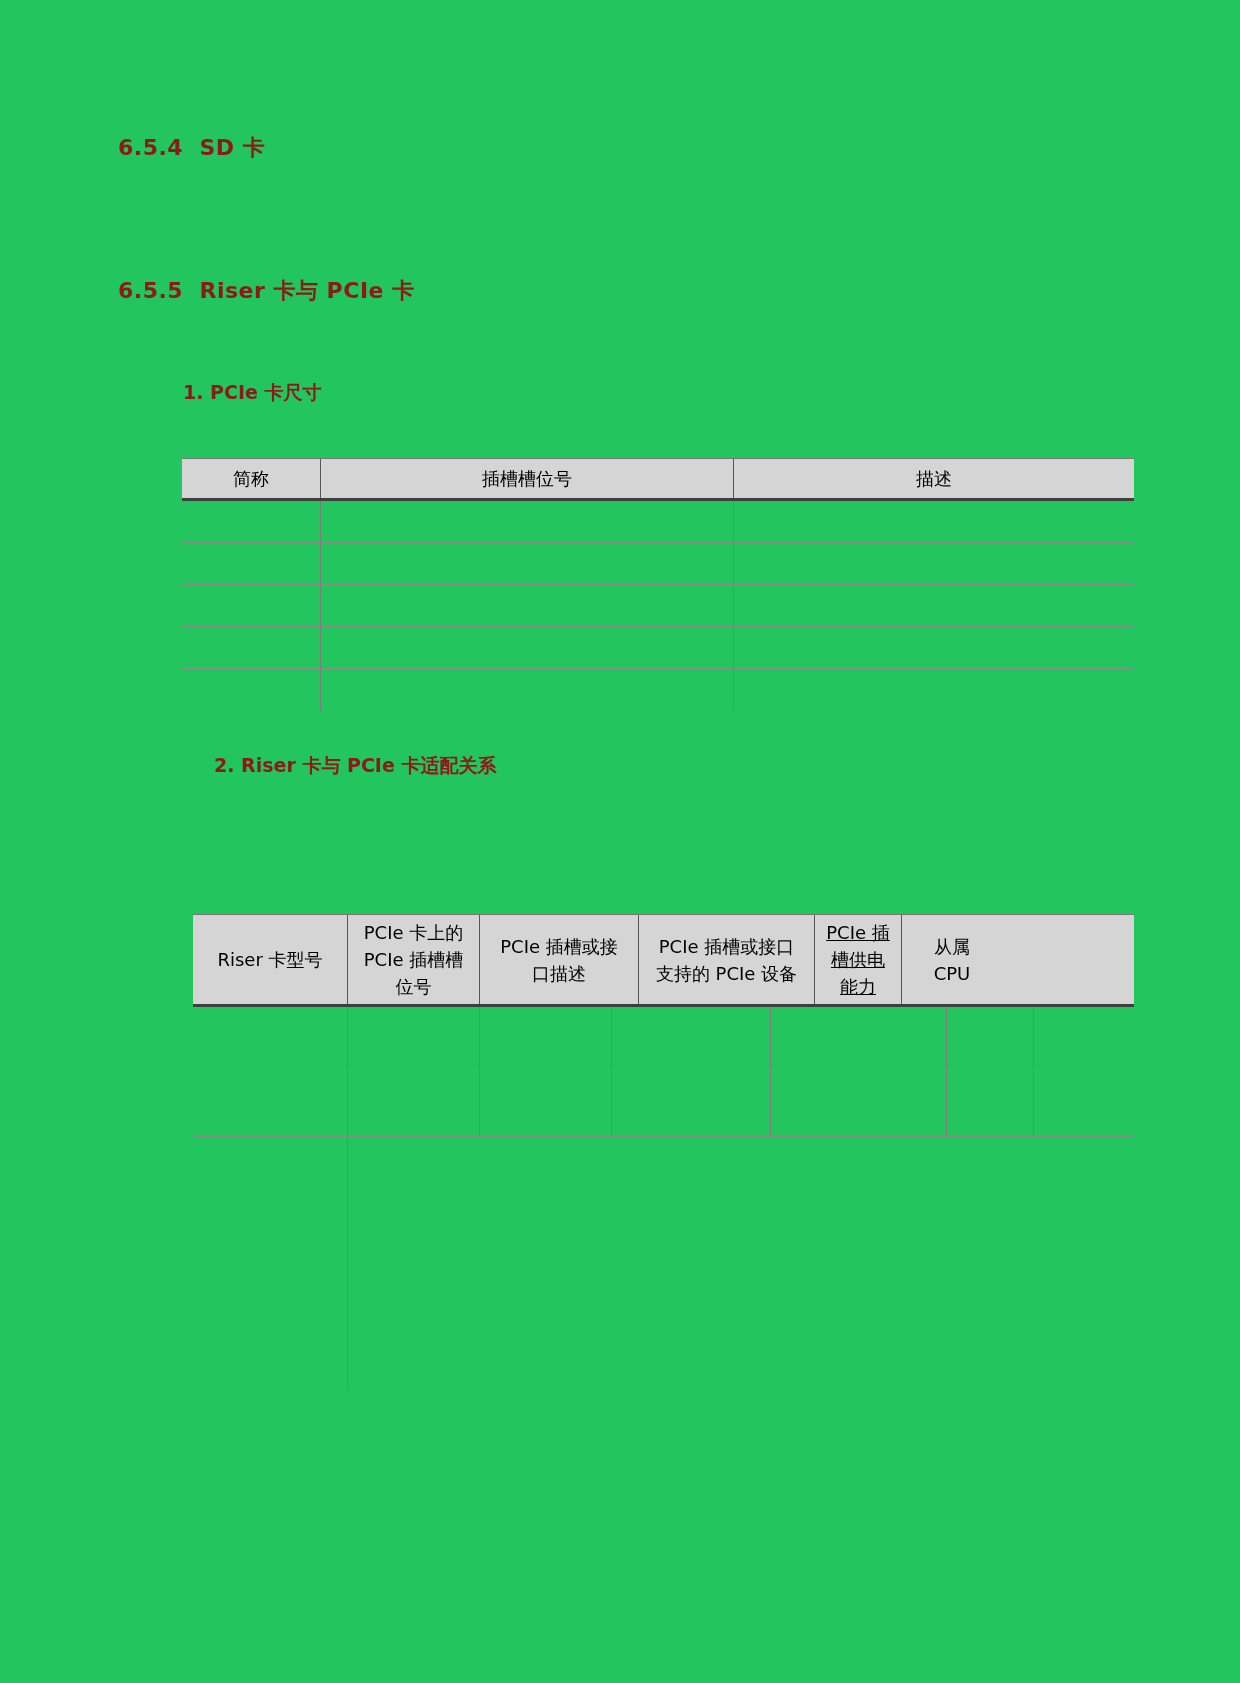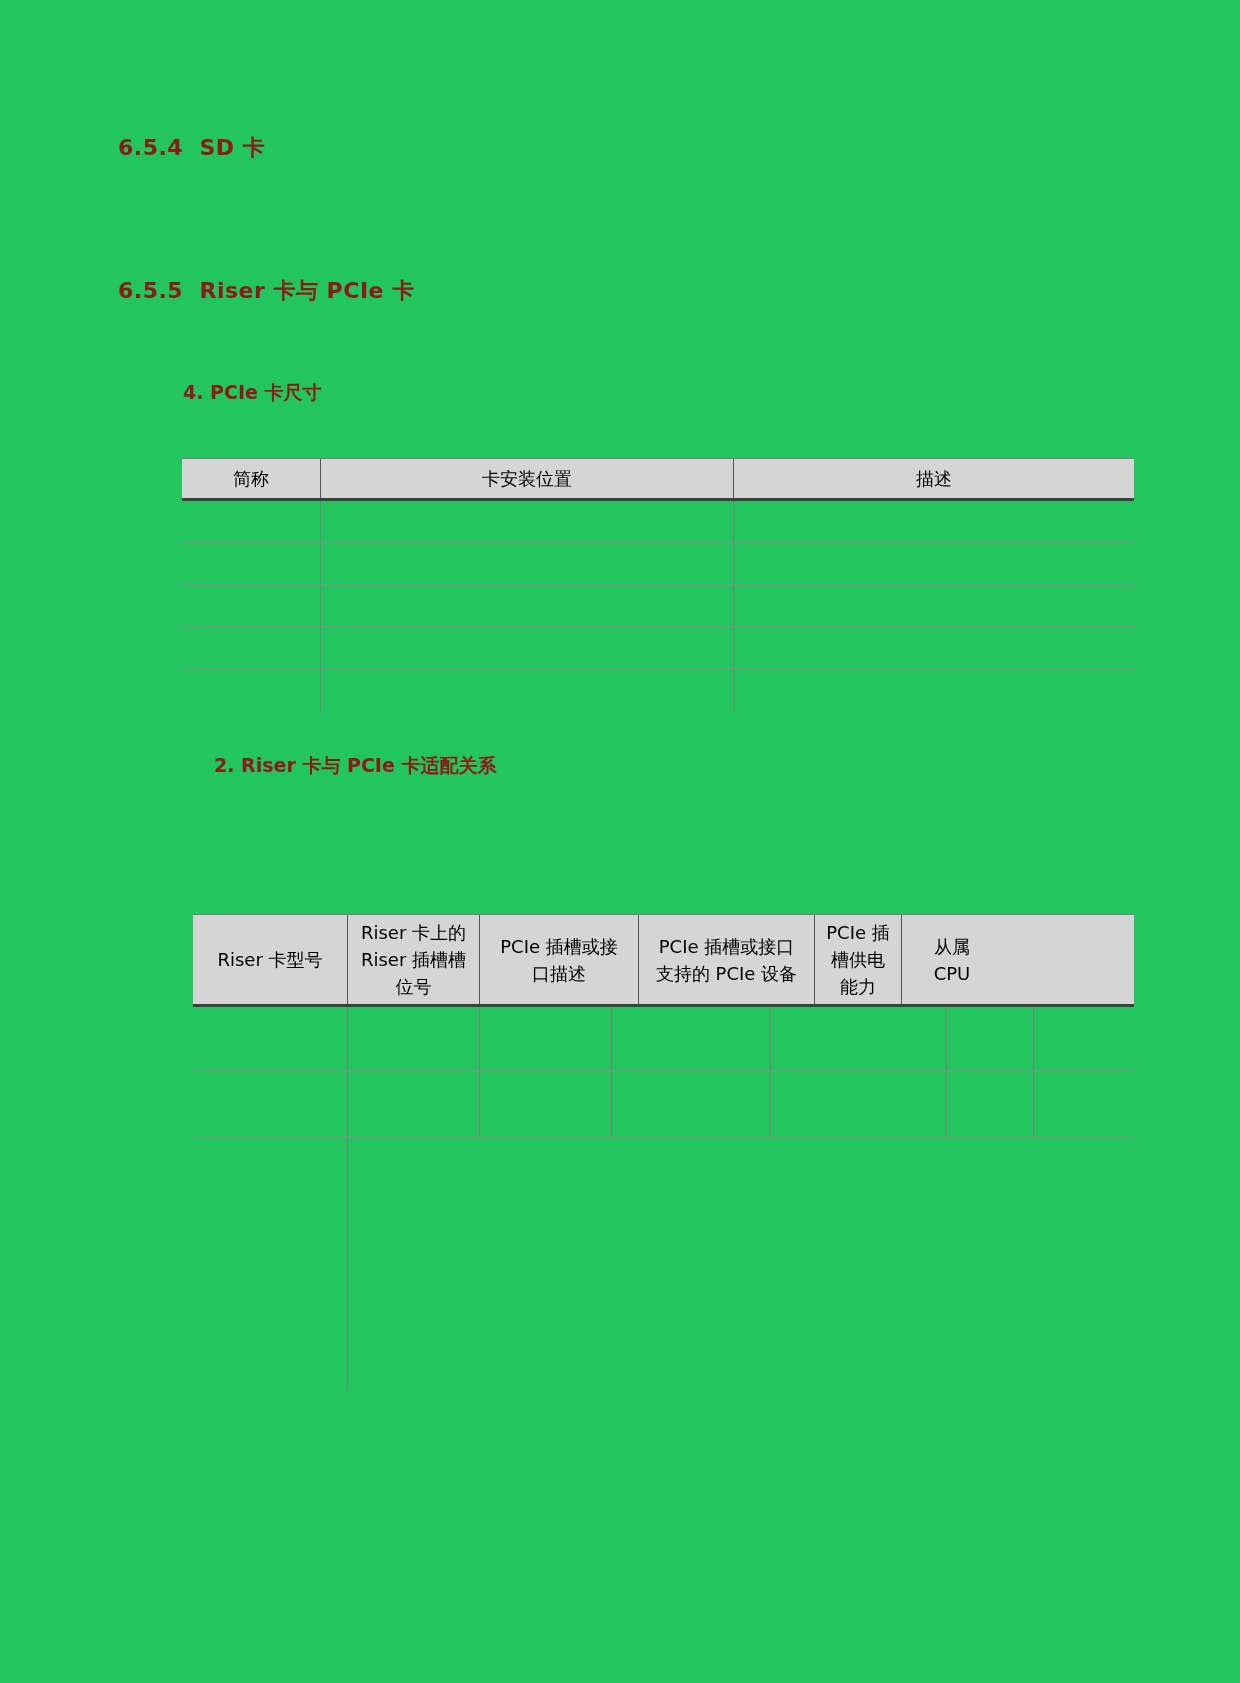--- a/index.html
+++ b/index.html
@@ -46,38 +46,38 @@
   
   .t2 { left:193px; top:914px; width:941px; }
   .t2 .thead { height:93px; }
   .t2 .tr { height:65px; }
   .t2 .stub { height:253px; }
   .t2 .c0 { width:155px; }
   .t2 .c1 { width:132px; }
   .t2 .c2 { width:132px; }
   .t2 .c3 { width:159px; }
   .t2 .c4 { width:176px; }
-  .t2 .c5 { width:87px; padding:0 8px; }
+  .t2 .c5 { width:87px; padding:0 8px;text-decoration:underline; }
   .t2 .c6 { width:100px; }
 </style>
 </head>
 <body>
 
 <div class="page">
 
   <div class="h1" style="left:118px; top:136px;">6.5.4  SD 卡</div>
 
   <div class="h1" style="left:118px; top:279px;">6.5.5  Riser 卡与 PCIe 卡</div>
 
-  <div class="h2" style="left:183px; top:382px;">4. PCIe 卡尺寸</div>
+  <div class="h2" style="left:183px; top:382px;">1. PCIe 卡尺寸</div>
 
   <div class="tbl t1">
     <div class="row thead">
       <div class="cell c0 hsep">简称</div>
-      <div class="cell c1 hsep">卡安装位置</div>
+      <div class="cell c1 hsep">插槽槽位号</div>
       <div class="cell c2">描述</div>
     </div>
     <div class="row tr">
       <div class="cell c0 vsep"></div>
       <div class="cell c1 vsep"></div>
       <div class="cell c2"></div>
     </div>
     <div class="row tr">
       <div class="cell c0 vsep"></div>
       <div class="cell c1 vsep"></div>
@@ -98,21 +98,21 @@
       <div class="cell c1 vsep"></div>
       <div class="cell c2"></div>
     </div>
   </div>
 
   <div class="h2" style="left:183px; top:755px;margin-left:31px;">2. Riser 卡与 PCIe 卡适配关系</div>
 
   <div class="tbl t2">
     <div class="row thead">
       <div class="cell c0 hsep">Riser 卡型号</div>
-      <div class="cell c2 hsep">Riser 卡上的 Riser 插槽槽位号</div>
+      <div class="cell c2 hsep">PCIe 卡上的 PCIe 插槽槽位号</div>
       <div class="cell c3 hsep">PCIe 插槽或接口描述</div>
       <div class="cell c4 hsep">PCIe 插槽或接口支持的 PCIe 设备</div>
       <div class="cell c5 hsep">PCIe 插槽供电能力</div>
       <div class="cell c6">从属 CPU</div>
     </div>
     <div class="row tr">
       <div class="cell c0 vsep"></div>
       <div class="cell c1 vsep"></div>
       <div class="cell c2 vsep"></div>
       <div class="cell c3 vsep"></div>

